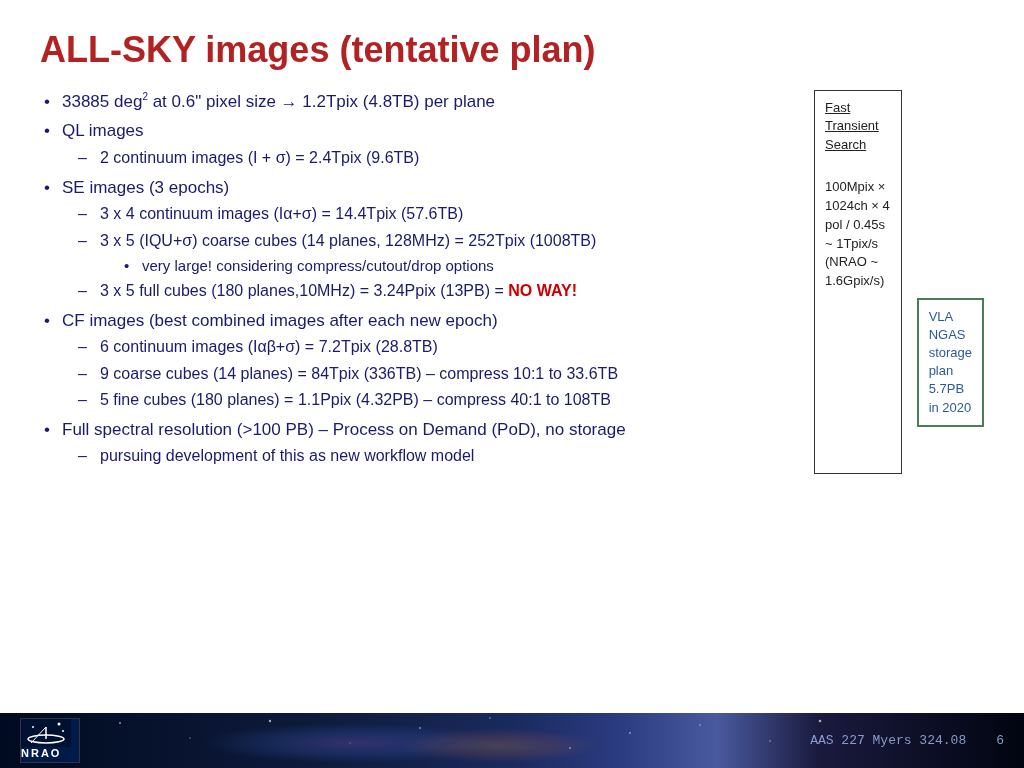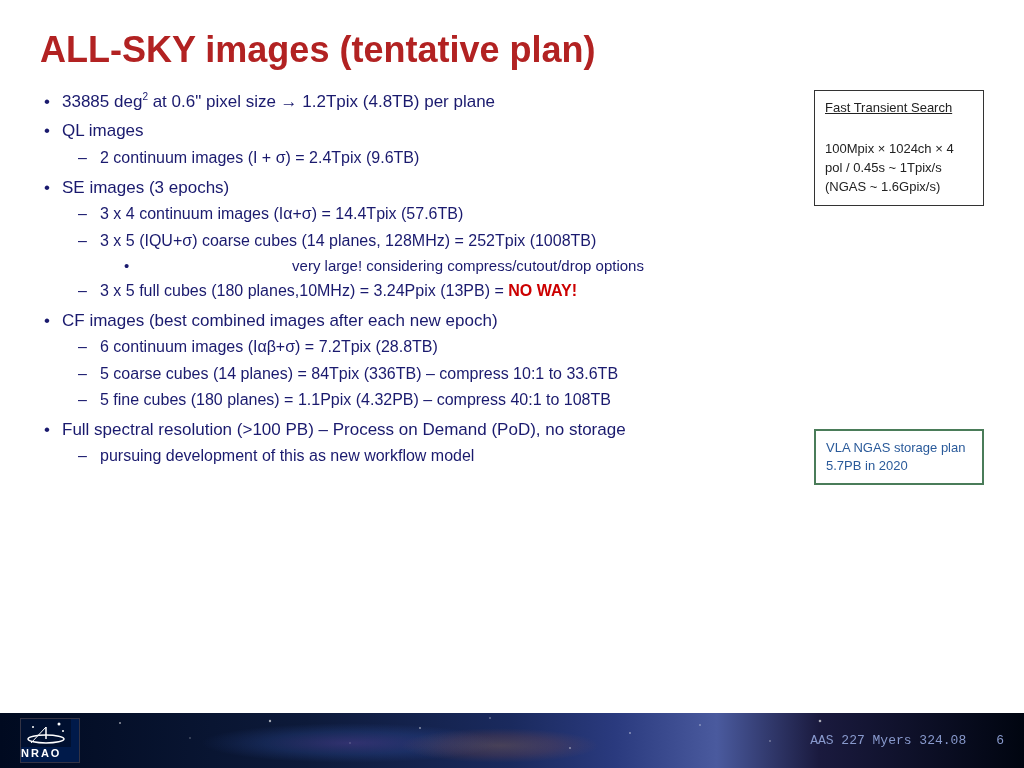--- a/index.html
+++ b/index.html
@@ -35,21 +35,20 @@
     }
 
     .main-content {
       flex: 1;
     }
 
     .right-panel {
       width: 170px;
       flex-shrink: 0;
       display: flex;
-      flex-direction: column;
       gap: 15px;
     }
 
     .fast-transient-box {
       border: 1px solid #333;
       padding: 8px 10px;
       font-size: 13px;
       color: #222;
       line-height: 1.45;
     }
@@ -116,21 +115,20 @@
       left: 6px;
       top: 0;
       font-size: 16px;
       color: #1a1a6e;
     }
 
     ul.sub-sub-list {
       list-style: none;
       padding: 0;
       margin: 3px 0 3px 20px;
-      text-align: center;
     }
 
     ul.sub-sub-list > li {
       position: relative;
       padding-left: 22px;
       margin-bottom: 3px;
       font-size: 15px;
       color: #1a1a6e;
       line-height: 1.4;
     }
@@ -276,21 +274,21 @@
           </ul>
         </li>
 
         <li>
           <span>CF images (best combined images after each new epoch)</span>
           <ul class="sub-list">
             <li>
               <span>6 continuum images (Iαβ+σ) = 7.2Tpix (28.8TB)</span>
             </li>
             <li>
-              <span>5 coarse cubes (14 planes) = 84Tpix (336TB) – compress 10:1 to 33.6TB</span>
+              <span>9 coarse cubes (14 planes) = 84Tpix (336TB) – compress 10:1 to 33.6TB</span>
             </li>
             <li>
               <span>5 fine cubes (180 planes) = 1.1Ppix (4.32PB) – compress 40:1 to 108TB</span>
             </li>
           </ul>
         </li>
 
         <li>
           <span>Full spectral resolution (&gt;100 PB) – Process on Demand (PoD), no storage</span>
           <ul class="sub-list">
@@ -301,21 +299,21 @@
         </li>
 
       </ul>
     </div>
 
     <div class="right-panel">
       <div class="fast-transient-box">
         <span class="box-title">Fast Transient Search</span>
         <br>
         <span>100Mpix × 1024ch × 4 pol / 0.45s ~ 1Tpix/s</span><br>
-        <span>(NGAS ~ 1.6Gpix/s)</span>
+        <span>(NRAO ~ 1.6Gpix/s)</span>
       </div>
 
       <div style="margin-top: 200px;">
         <div class="vla-box">
           <span>VLA NGAS storage plan 5.7PB in 2020</span>
         </div>
       </div>
     </div>
 
   </div>

